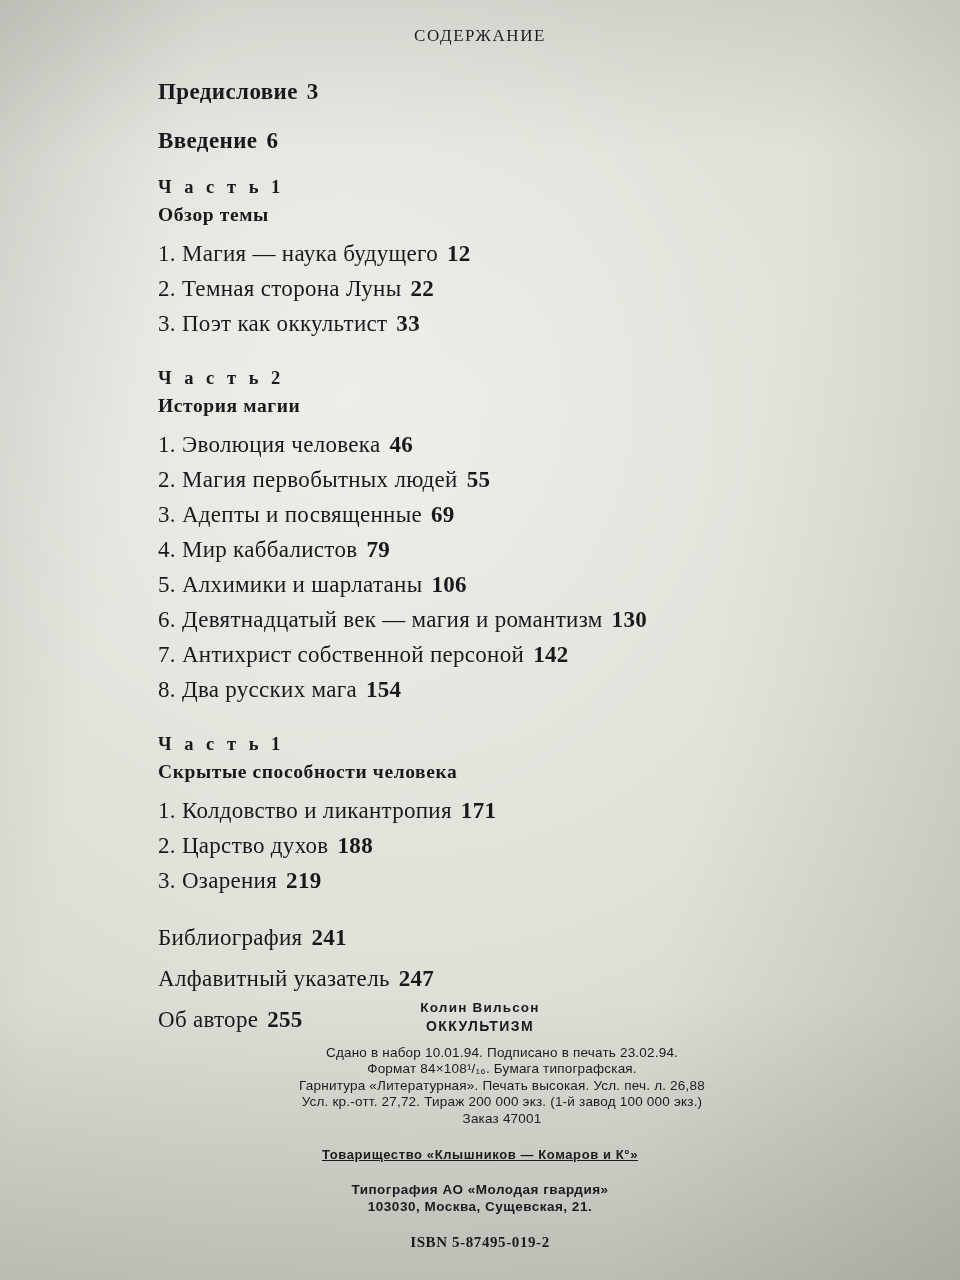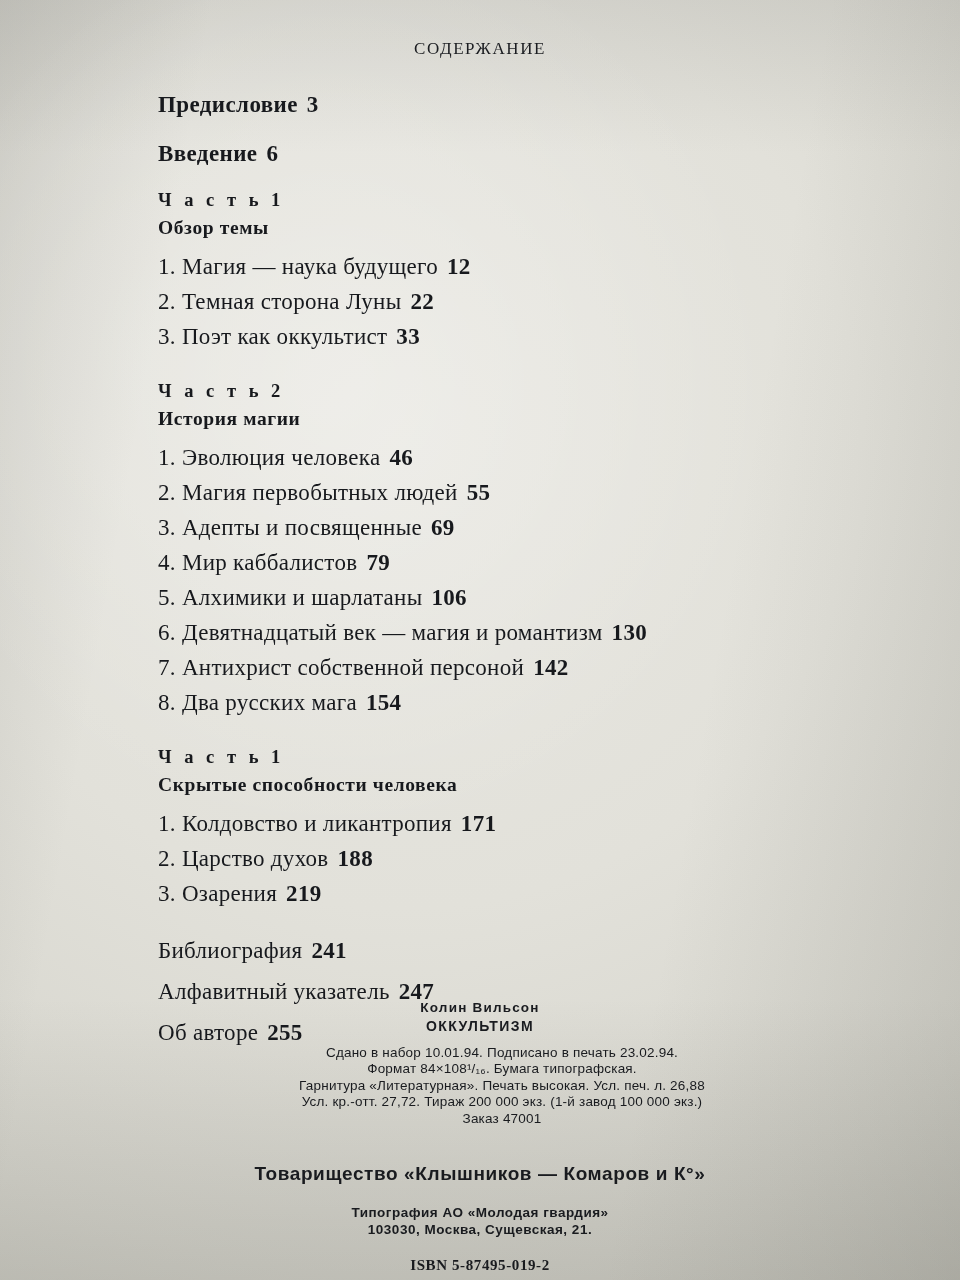--- a/index.html
+++ b/index.html
@@ -44,21 +44,21 @@
     position: relative;
     z-index: 2;
     padding: 0;
     color: #16181c;
   }
 
   .doc-title {
     text-align: center;
     font-size: 17px;
     letter-spacing: 1.6px;
-    padding-top: 39px;
+    padding-top: 26px;
     color: #1b1d21;
     font-family: "Liberation Serif", serif;
   }
 
   .toc {
     margin: 0;
     padding: 0 0 0 158px;
   }
 
   .entry {
@@ -122,24 +122,25 @@
     margin-top: 3px;
   }
   .col-block {
     margin-top: 11px;
     font-size: 13.5px;
     line-height: 1.22;
     letter-spacing: 0.2px;
   }
   .col-line { white-space: nowrap; padding-left: 44px; }
   .col-pub {
-    margin-top: 36px;
-    font-size: 19px;
+    margin-top: 20px;
+    font-size: 13px;
     font-weight: bold;
     letter-spacing: 0.6px;
+    text-decoration: underline;
   }
   .col-print {
     margin-top: 20px;
     font-size: 13.5px;
     font-weight: bold;
     letter-spacing: 0.5px;
   }
   .col-addr {
     font-size: 13.5px;
     font-weight: bold;

